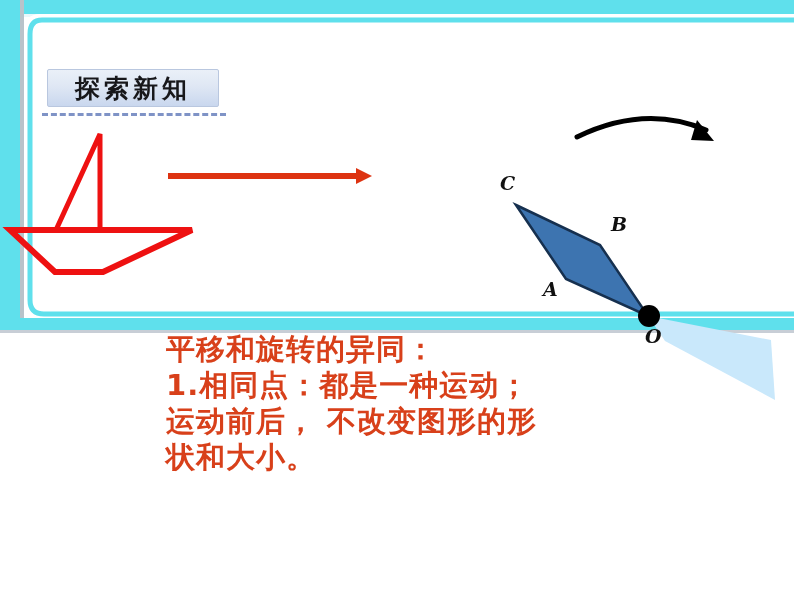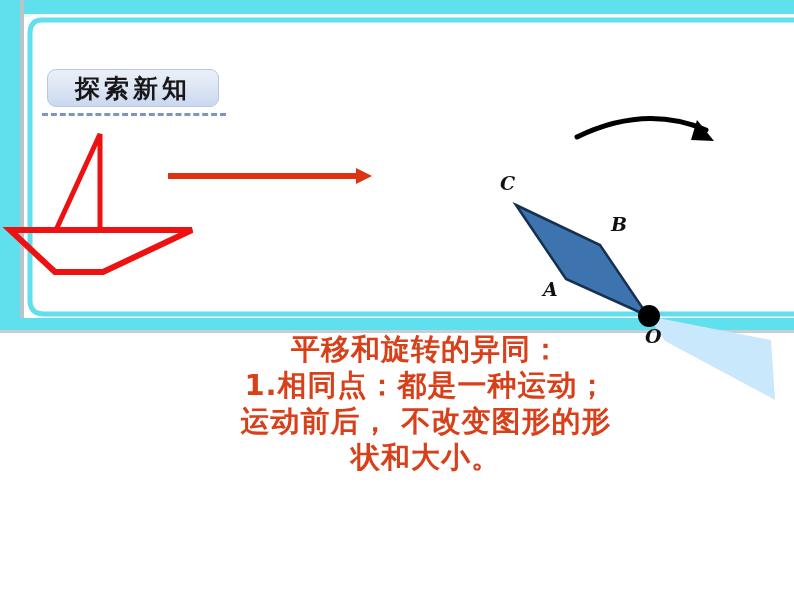--- a/index.html
+++ b/index.html
@@ -34,21 +34,21 @@
 
   
   #title-badge {
     position: absolute;
     left: 47px;
     top: 69px;
     width: 172px;
     height: 38px;
     background: linear-gradient(to bottom, #eaf0f8 0%, #dfe7f4 45%, #c9d7ee 100%);
     border: 1px solid #b9c7df;
-    border-radius: 9px;
+    border-radius: 2px;
     box-sizing: border-box;
     display: flex;
     align-items: center;
     justify-content: center;
   }
   #title-badge .badge-text {
     font-family: "DejaVu Sans", sans-serif;
     font-size: 25px;
     font-weight: bold;
     color: #17171a;
@@ -95,21 +95,20 @@
     left: 166px;
     top: 332px;
     width: 520px;
     color: #d8401a;
     font-family: "DejaVu Sans", sans-serif;
     font-weight: bold;
     font-size: 29px;
     line-height: 1.24;
     letter-spacing: 1px;
     white-space: pre-wrap;
-    text-align: center;
   }
 </style>
 </head>
 <body>
 
 <div id="slide">
 
   <svg class="frame-svg" viewBox="0 0 794 340" preserveAspectRatio="none">
 
     <rect x="0" y="0" width="794" height="14" fill="#5fe0ec"></rect>

